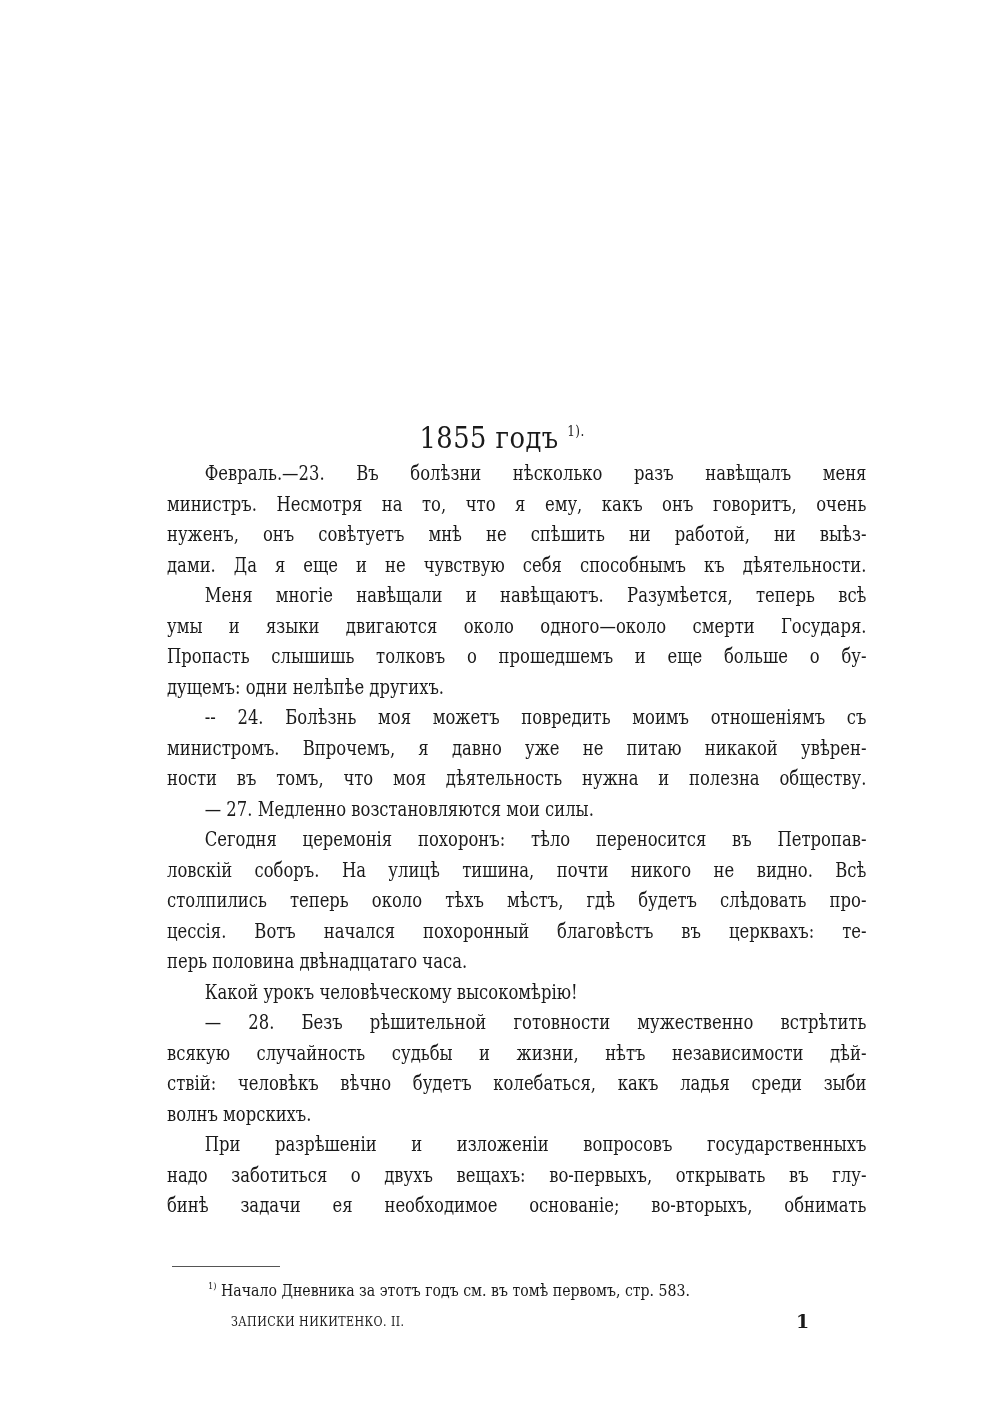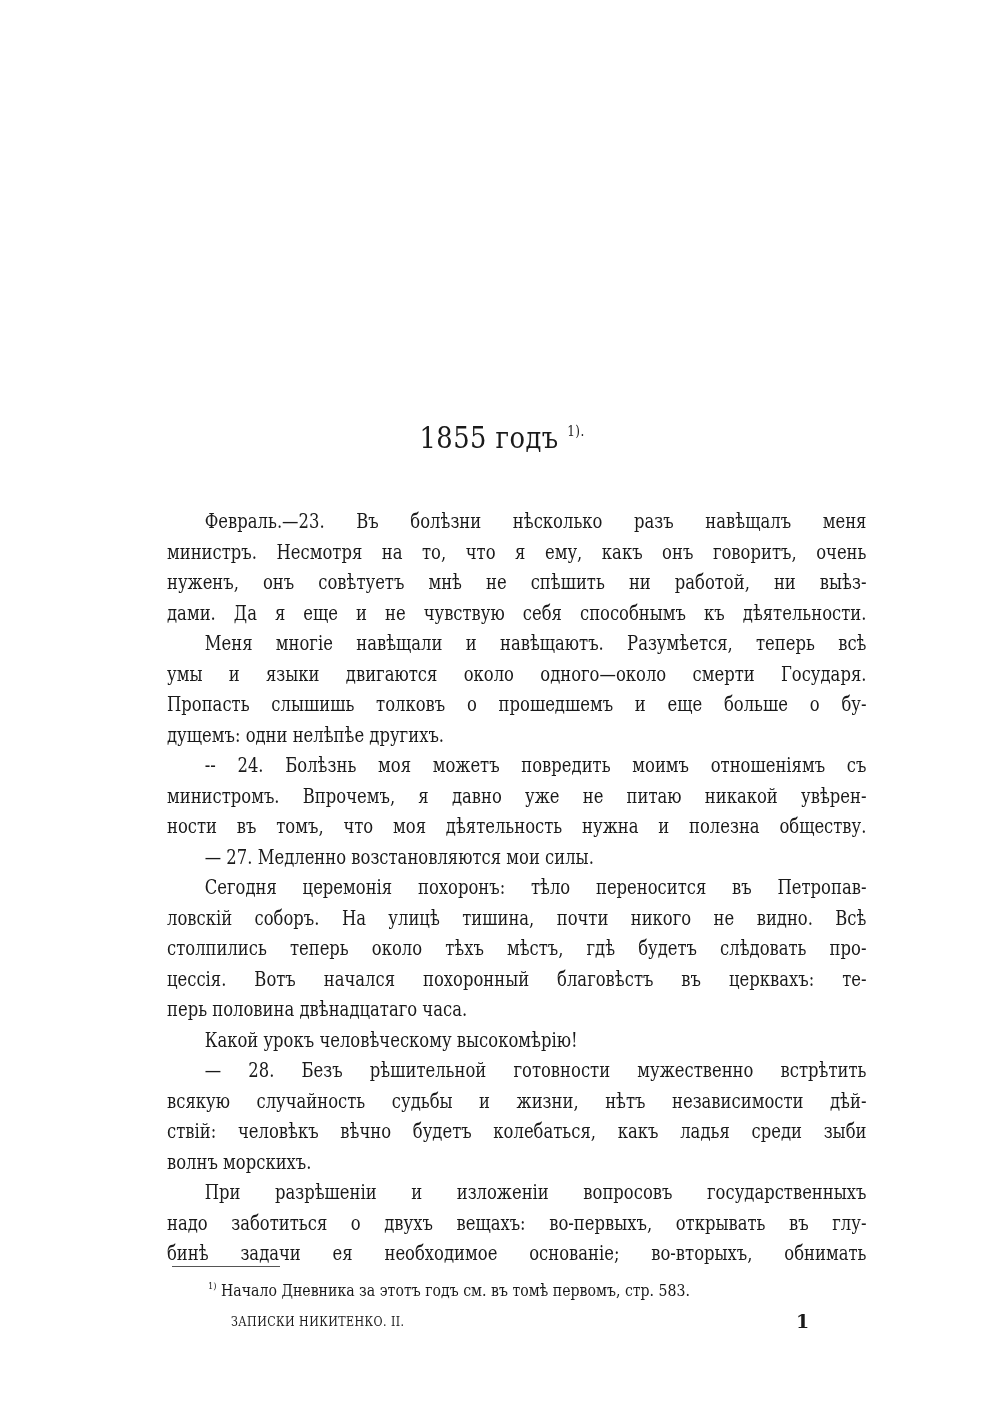--- a/index.html
+++ b/index.html
@@ -2,21 +2,21 @@
 <html><head>
   <meta charset="utf-8">
   <style>
     html, body { margin: 0; padding: 0; background: #ffffff; }
     body { width: 1000px; height: 1418px; position: relative; overflow: hidden;
       font-family: "DejaVu Serif", "Liberation Serif", serif; color: #1a1a1a; }
     .page { position: absolute; left: 0; top: 0; width: 1000px; height: 1418px; }
     .heading { position: absolute; left: 0; width: 1000px; top: 420px; text-align: center;
       font-size: 30px; letter-spacing: 0.5px; transform: scaleX(0.86); transform-origin: 515px 0; }
     .heading sup { font-size: 14px; vertical-align: 12px; }
-    .body-text { position: absolute; left: 167px; top: 506px; width: 700px; }
+    .body-text { position: absolute; left: 167px; top: 458px; width: 700px; }
     .line { height: 30.5px; line-height: 30.5px; font-size: 20px; white-space: nowrap;
       text-align: justify; text-align-last: justify; transform: scaleX(0.82); transform-origin: 0 0; width: 853px; }
     .line.indent { padding-left: 46px; box-sizing: border-box; }
     .line.last { text-align-last: left; }
     .rule { position: absolute; top: 1266px; left: 172px; width: 108px; height: 1px; background: #555; }
     .rule-dash { position: absolute; top: 1266px; left: 172px; width: 12px; height: 1px; background: #777; }
     .footnote { position: absolute; left: 208px; top: 1280px; font-size: 17px; white-space: nowrap;
       transform: scaleX(0.83); transform-origin: 0 0; }
     .footnote sup { font-size: 10px; vertical-align: 7px; }
     .signature { position: absolute; left: 231px; top: 1314px; font-size: 13px; letter-spacing: 0.5px;

